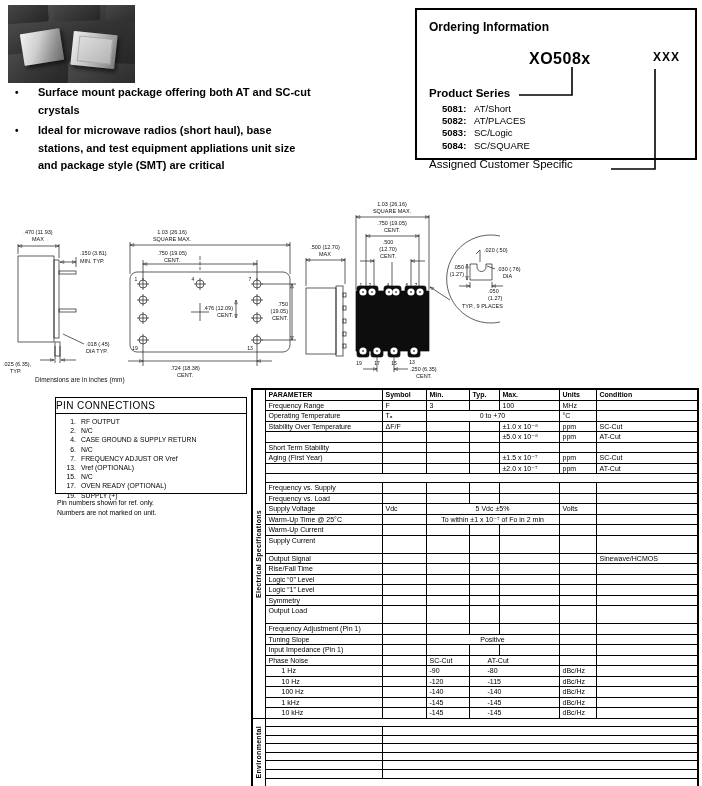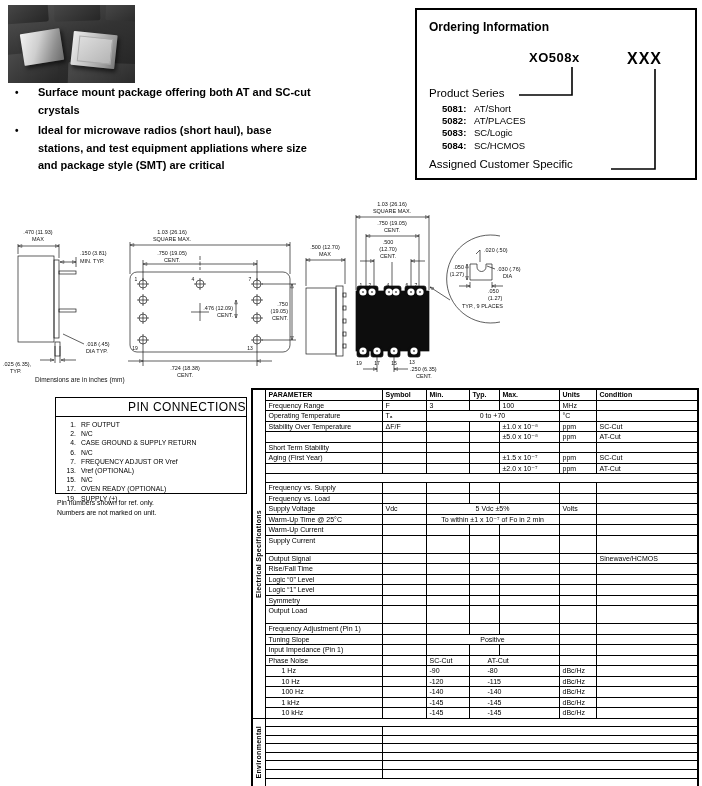--- a/index.html
+++ b/index.html
@@ -23,47 +23,47 @@
         border:1px solid #aaa;background:linear-gradient(135deg,#ddd,#b5b5b5)}
 
   
   #features{left:12px;top:84px;width:306px}
   .bullet{display:flex;font-weight:bold;font-size:11px;line-height:17.5px}
   .bullet+.bullet{margin-top:3px}
   .bullet .dot{width:26px;padding-left:3px;font-size:10px}
   .bullet .txt{width:276px}
 
   
-  #ordering{left:415px;top:8px;width:282px;height:172px;border:2px solid #000}
+  #ordering{left:415px;top:8px;width:282px;height:152px;border:2px solid #000}
   #ordering .abs{white-space:nowrap}
   .ob-title{left:12px;top:10px;font-weight:bold;font-size:12px}
-  .ob-model{left:112px;top:40px;font-weight:bold;font-size:13px;letter-spacing:.5px}
-  .ob-suffix{left:210px;top:40px;font-weight:bold;font-size:16px;letter-spacing:1px}
-  .ob-ps{left:12px;top:77px;font-weight:normal;font-size:11.5px}
+  .ob-model{left:112px;top:40px;font-weight:bold;font-size:16px;letter-spacing:.5px}
+  .ob-suffix{left:236px;top:40px;font-weight:bold;font-size:12px;letter-spacing:1px}
+  .ob-ps{left:12px;top:77px;font-weight:bold;font-size:11.5px}
   #series{left:25px;top:93px;font-size:9.5px;line-height:12.2px}
   .sr-code{font-weight:bold;display:inline-block;width:32px}
   .ob-cust{left:12px;top:148px;font-weight:normal;font-size:11.5px}
   .ob-lines{left:0;top:0}
 
   
   #drawings{left:0;top:194px}
   #drawings line,#drawings path,#drawings rect,#drawings circle,#drawings polyline{
       stroke:#1a1a1a;stroke-width:.7;fill:none}
   #drawings text{fill:#111;stroke:none;font-size:5.5px;font-family:"Liberation Sans","DejaVu Sans",sans-serif}
   #drawings .ts{font-size:5px}
   #drawings .tm{text-anchor:middle}
   #drawings .te{text-anchor:end}
   #drawings .blk{fill:#0d0d0d;stroke:#0d0d0d}
   #drawings .wht{fill:#fff;stroke:none}
   #drawings .dotc{fill:#666;stroke:none}
   #drawings .note{font-size:6.5px}
 
   
   #pinbox{left:55px;top:397px;width:192px;height:97px;border:1.5px solid #000}
-  .pb-title{text-align:right;font-size:12px;letter-spacing:.4px;padding:2px 0;border-bottom:1px solid #000}
+  .pb-title{text-align:left;font-size:10px;letter-spacing:.4px;padding:2px 0;border-bottom:1px solid #000}
   #pin-list{padding:3px 6px;font-size:6.8px;line-height:9.2px}
   .pin-num{display:inline-block;width:14px;text-align:right;margin-right:5px}
   #pin-notes{left:57px;top:498px;font-size:6.8px;line-height:9.5px}
 
   
   #spec-table{left:251px;top:388px;width:446px;border-collapse:collapse;table-layout:fixed;
               border:2px solid #000;font-size:7px}
   #spec-table td{border:1px solid #000;padding:0 3px;height:10px;line-height:9.5px;
                  vertical-align:top;white-space:nowrap;overflow:hidden}
   #spec-table .th{font-weight:bold}
@@ -90,38 +90,38 @@
   <div class="pkg" id="pkg2"></div>
 </div>
 
 <div class="abs" id="features">
     <div class="bullet">
       <span class="dot">•</span>
       <span class="txt">Surface mount package offering both AT and SC-cut crystals</span>
     </div>
     <div class="bullet">
       <span class="dot">•</span>
-      <span class="txt">Ideal for microwave radios (short haul), base stations, and test equipment appliations where size and package style (SMT) are critical</span>
+      <span class="txt">Ideal for microwave radios (short haul), base stations, and test equipment appliations unit size and package style (SMT) are critical</span>
     </div>
   </div>
 
 <div class="abs" id="ordering">
   <svg class="abs ob-lines" width="278" height="176">
     <polyline points="155,57 155,85 102,85" fill="none" stroke="#000" stroke-width="1.6"></polyline>
     <polyline points="238,59 238,159 194,159" fill="none" stroke="#000" stroke-width="1.6"></polyline>
   </svg>
   <div class="abs ob-title">Ordering Information</div>
   <div class="abs ob-model">XO508x</div>
   <div class="abs ob-suffix">XXX</div>
   <div class="abs ob-ps">Product Series</div>
   <div class="abs" id="series">
       <div><span class="sr-code">5081:</span><span>AT/Short</span></div>
       <div><span class="sr-code">5082:</span><span>AT/PLACES</span></div>
       <div><span class="sr-code">5083:</span><span>SC/Logic</span></div>
-      <div><span class="sr-code">5084:</span><span>SC/HCMOS</span></div>
+      <div><span class="sr-code">5084:</span><span>SC/SQUARE</span></div>
     </div>
   <div class="abs ob-cust">Assigned Customer Specific</div>
 </div>
 
 <svg class="abs" id="drawings" width="630" height="194">
   <defs>
     <marker id="mE" markerWidth="7" markerHeight="6" refX="5.5" refY="3" orient="auto">
       <path d="M0,1 L5.5,3 L0,5 z" fill="#1a1a1a" stroke="none"></path>
     </marker>
     <marker id="mS" markerWidth="7" markerHeight="6" refX="0.5" refY="3" orient="auto">

